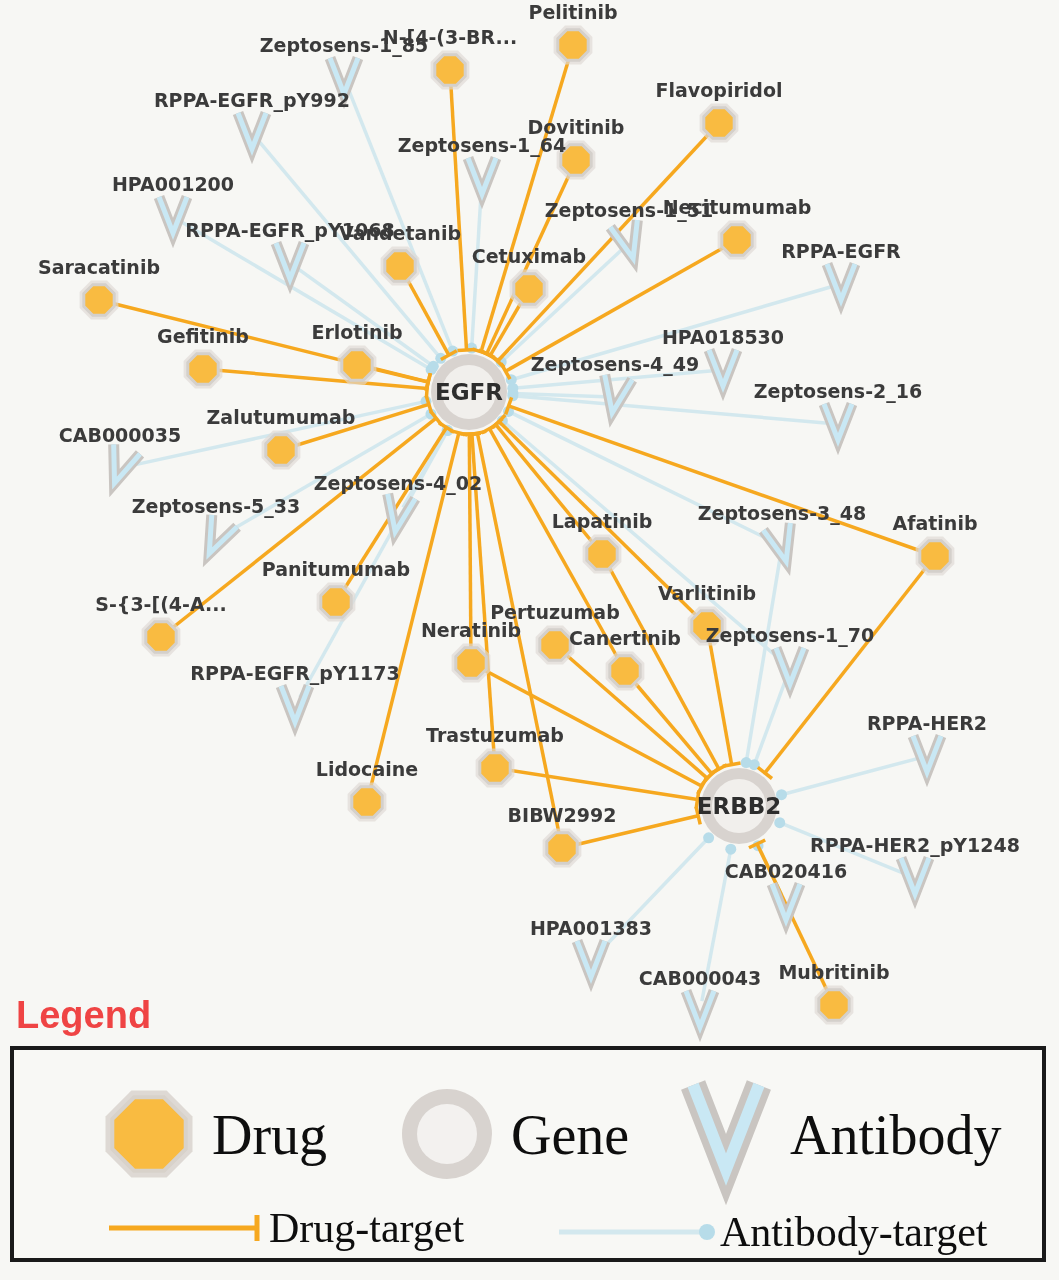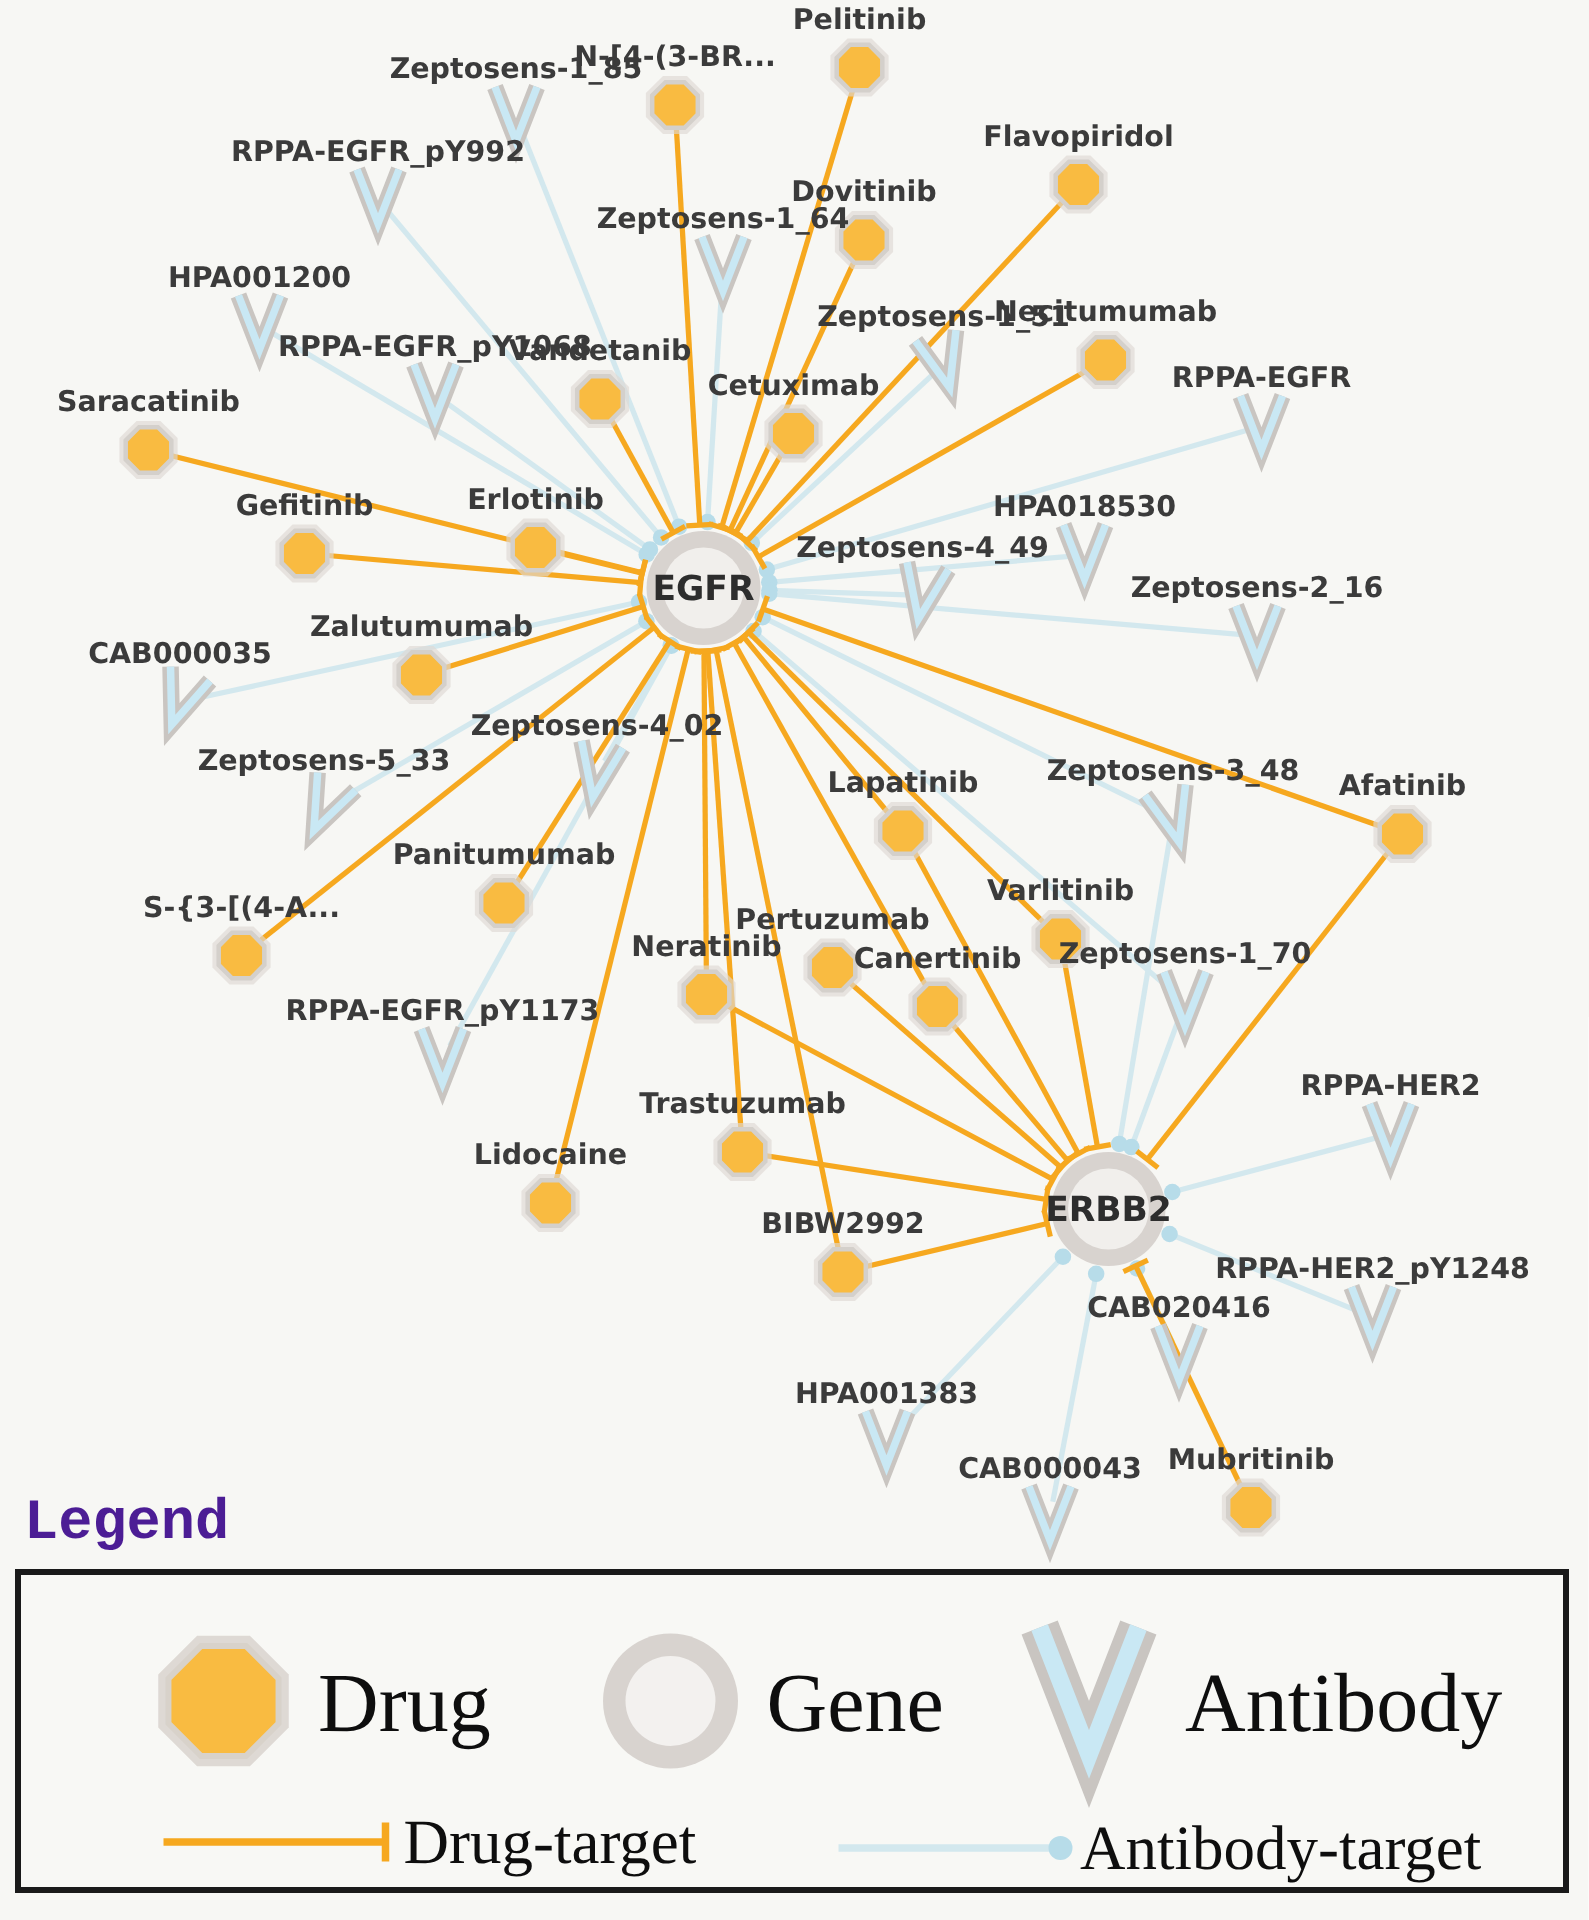--- a/index.html
+++ b/index.html
@@ -1,22 +1,22 @@
 <!DOCTYPE html>
 <html><head>
 <meta charset="utf-8">
 <style>
   html,body{margin:0;padding:0;background:#ffffff;}
   #stage{position:relative;width:1059px;height:1280px;background:#f7f7f4;overflow:hidden;
          font-family:"DejaVu Sans","Liberation Sans",sans-serif;}
   #net{position:absolute;left:0;top:0;}
   .node-label{font-family:"DejaVu Sans","Liberation Sans",sans-serif;font-weight:bold;font-size:19px;fill:#3b3b3b;}
   .gene-label{font-family:"DejaVu Sans","Liberation Sans",sans-serif;font-weight:bold;font-size:23px;fill:#2d2d2d;}
-  #legend-title{position:absolute;left:16px;top:994px;font-family:Liberation Mono, monospace;
-                font-weight:bold;font-size:38px;color:#4c1d95;}
+  #legend-title{position:absolute;left:16px;top:994px;font-family:Liberation Sans, sans-serif;
+                font-weight:bold;font-size:38px;color:#ef4444;}
   #legend-box{position:absolute;left:10px;top:1046px;border:4px solid #1a1a1a;background:#f8f8f5;}
   .lg-text{font-family:"Liberation Serif","DejaVu Serif",serif;fill:#0e0e0e;}
 </style>
 </head>
 <body>
 
 <div id="stage">
 
   <svg id="net" width="1059" height="1280">
       <g>

